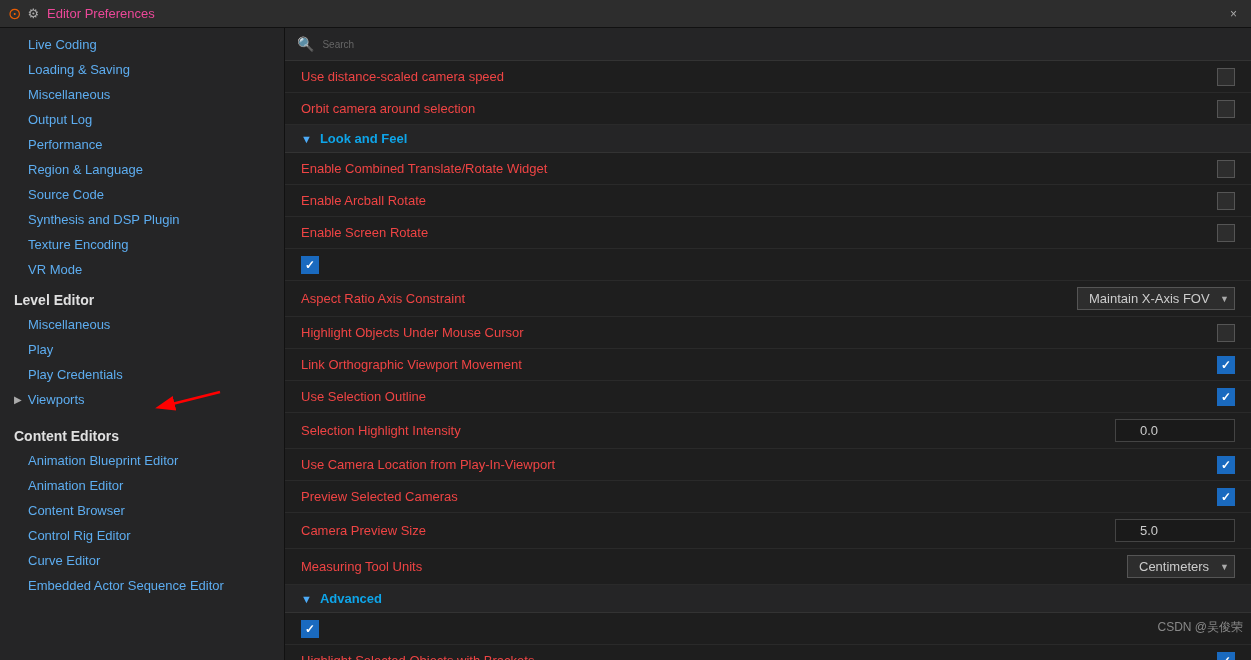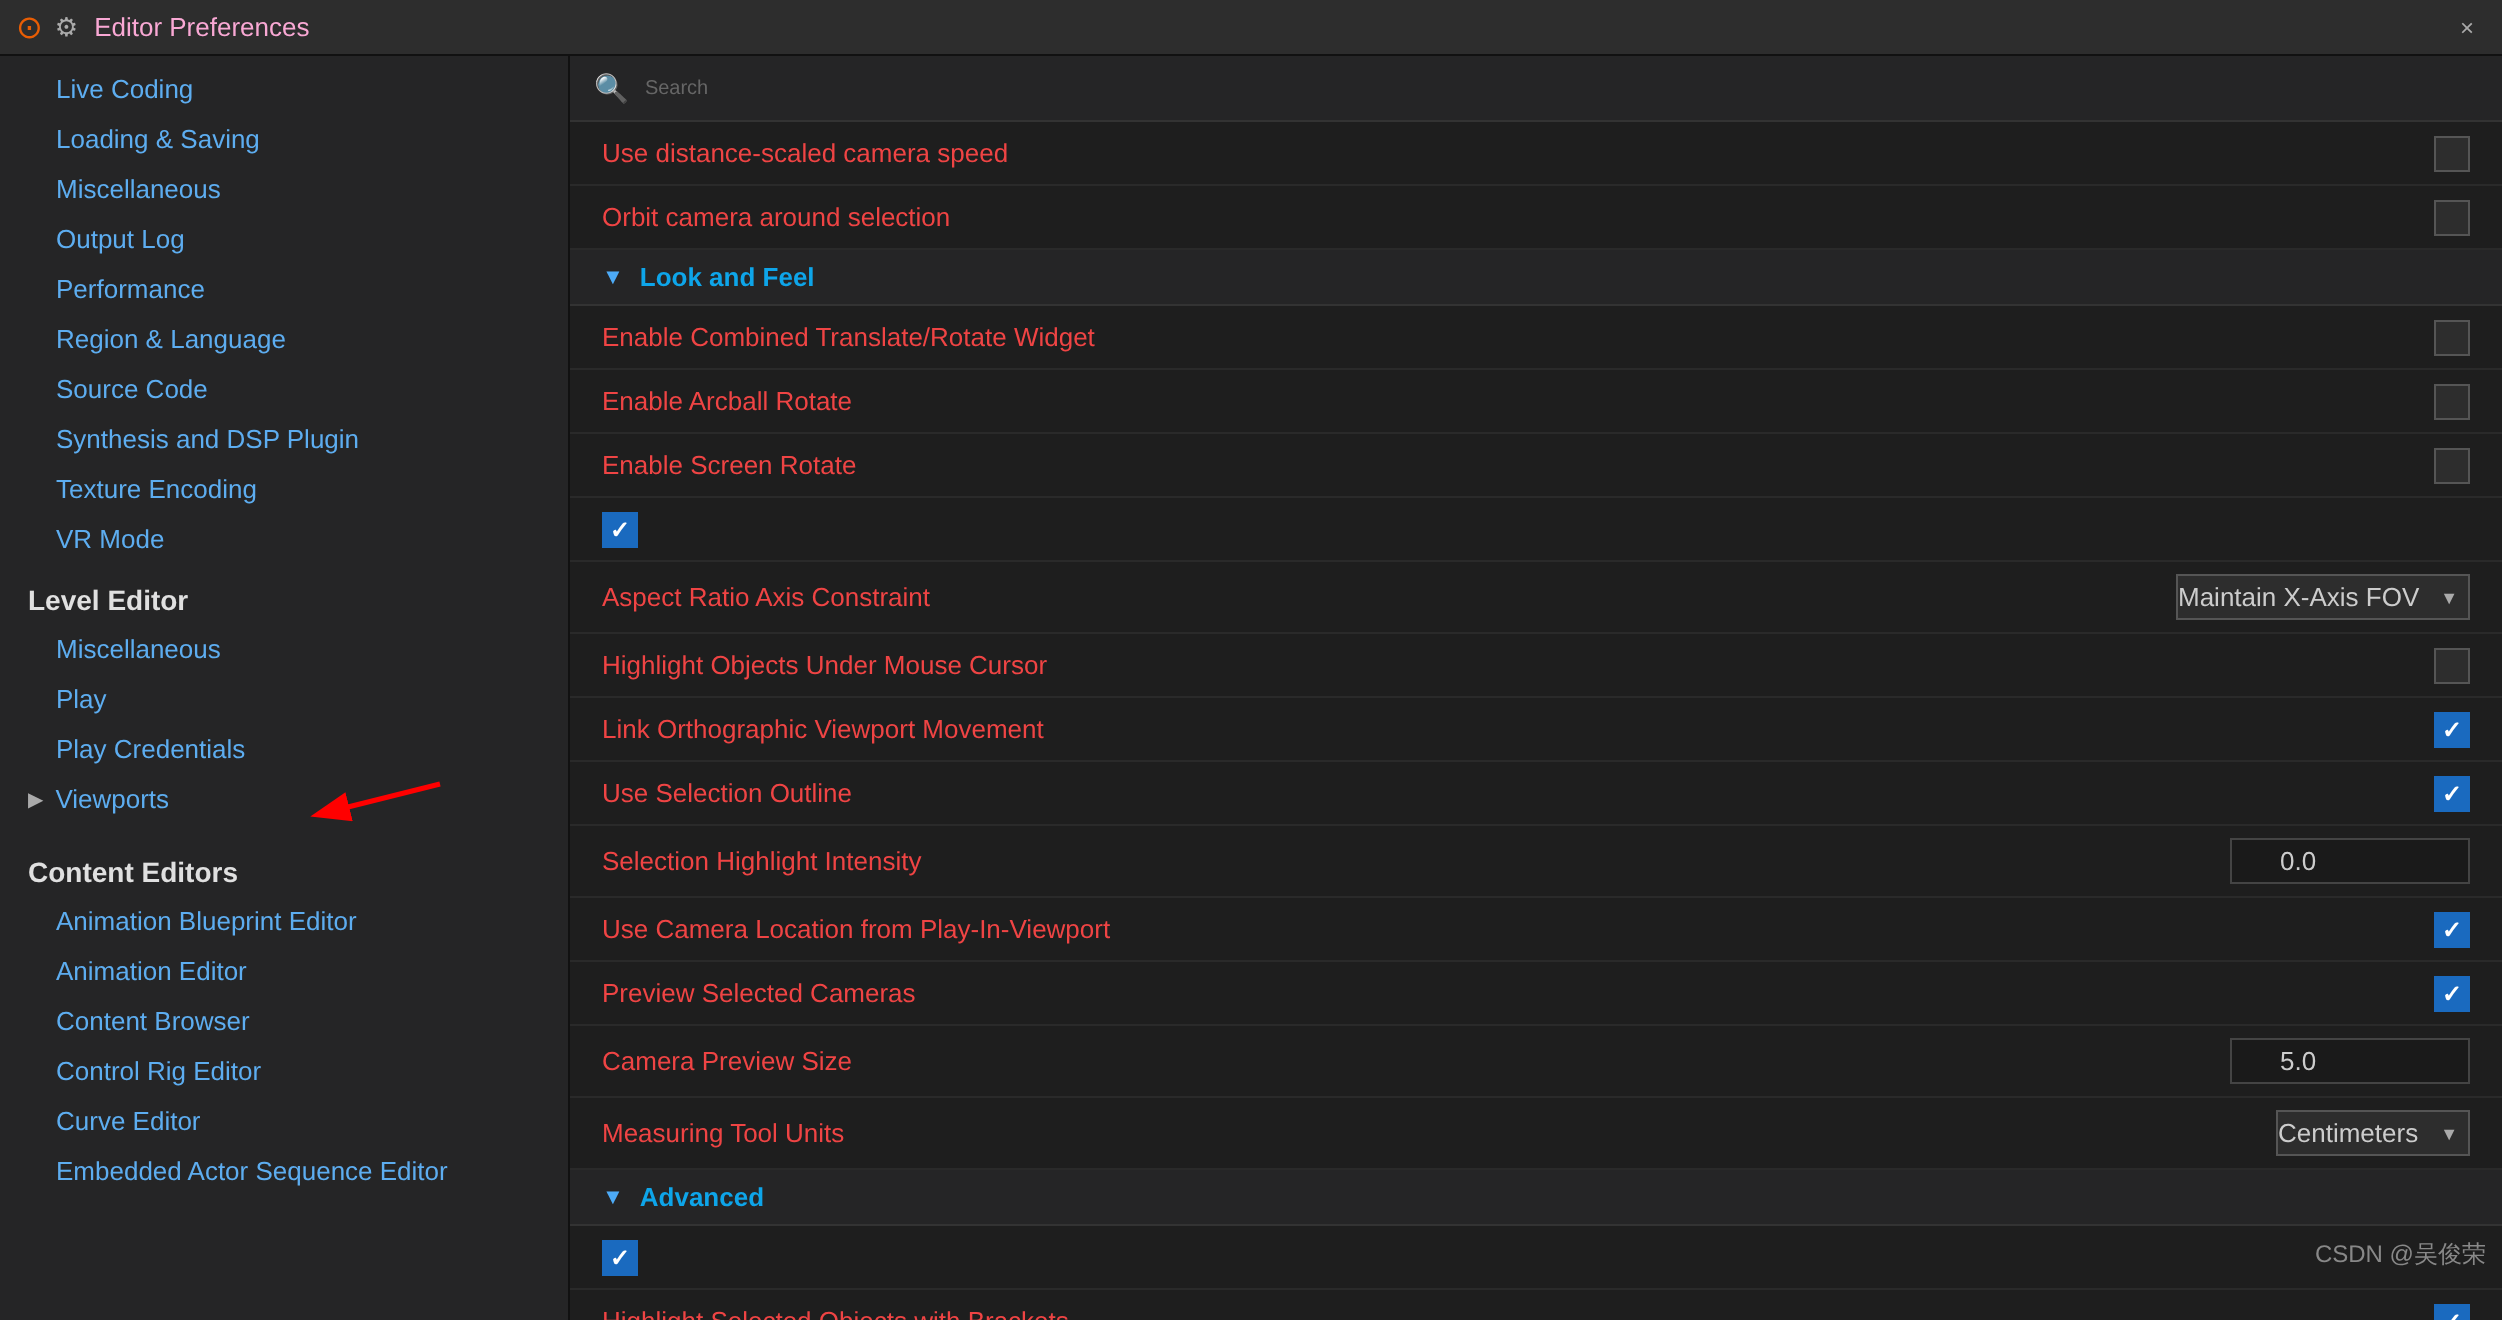--- a/index.html
+++ b/index.html
@@ -174,21 +174,21 @@
       font-size: 13px;
       width: 120px;
       outline: none;
     }
 
     
     .dropdown-select {
       background: #2d2d2d;
       border: 1px solid #555;
       color: #ccc;
-      padding: 3px 24px 3px 0;
+      padding: 3px 24px 3px 11px;
       font-size: 13px;
       outline: none;
       cursor: pointer;
       appearance: none;
       -webkit-appearance: none;
       position: relative;
     }
     .dropdown-wrapper {
       position: relative;
       display: inline-flex;
@@ -231,21 +231,21 @@
       color: #888;
       font-size: 12px;
     }
   </style>
 </head>
 <body>
 
 <div class="title-bar">
   <span style="color:#e85d04;font-size:16px;margin-right:6px;">⊙</span>
   <span style="margin-right:8px;color:#aaa;font-size:13px;">⚙</span>
-  <span style="color:#f9a8d4;font-size:13px;flex:1;">Editor Preferences</span>
+  <span style="color:#ec4899;font-size:13px;flex:1;">Editor Preferences</span>
   <span class="title-bar-close">×</span>
 </div>
 
 <div class="main-layout">
 
   <div class="sidebar" style="position:relative;">
 
     <div style="height:4px;"></div>
     <div class="sidebar-item">Live Coding</div>
     <div class="sidebar-item">Loading &amp; Saving</div>

